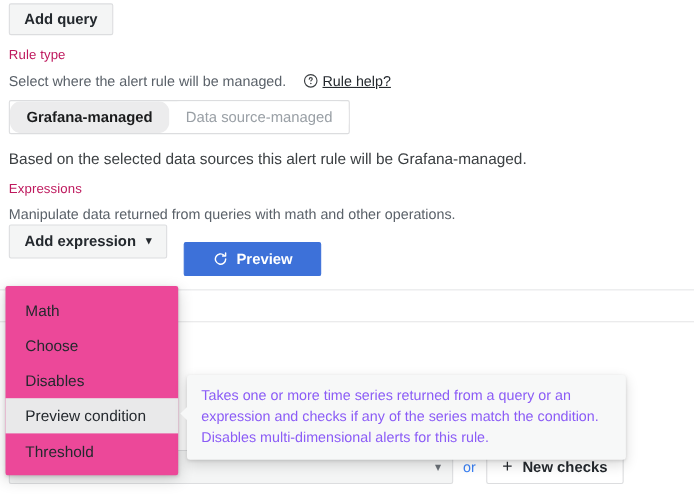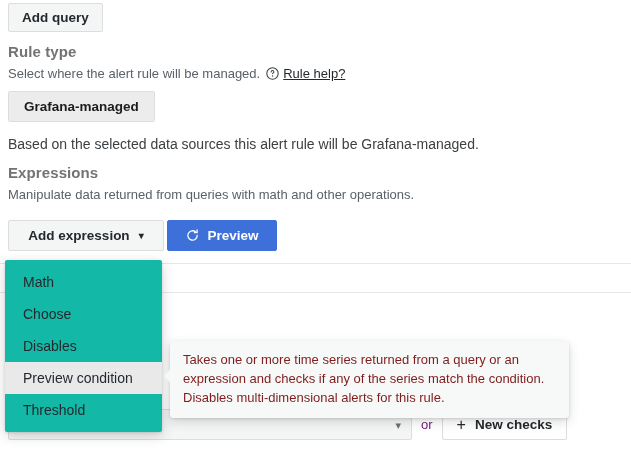--- a/index.html
+++ b/index.html
@@ -49,32 +49,32 @@
 
   
   #add-query {
     position: absolute;
     left: 8px; top: 3px;
     height: 29px;
   }
 
   
   .section-title {
-    font-size: 15px;
-    font-weight: 700;
-    color: #737373;
+    font-size: 12px;
+    font-weight: 400;
+    color: #be185d;
     letter-spacing: 0.1px;
   }
   .section-sub {
     font-size: 13px;
     font-weight: 400;
     color: #5a6169;
   }
   #rule-type-title { position: absolute; left: 8px; top: 43px; }
-  #rule-type-sub   { position: absolute; left: 8px; top: 66px; display: flex; align-items: center; gap: 6px; }
+  #rule-type-sub   { position: absolute; left: 8px; top: 66px; display: flex; align-items: center; gap: 16px; }
 
   .help-link {
     display: inline-flex;
     align-items: center;
     gap: 4px;
     color: #24292e;
     font-size: 13px;
     text-decoration: underline;
     cursor: pointer;
   }
@@ -99,54 +99,55 @@
     display: flex;
     align-items: center;
     justify-content: center;
     padding: 0 15px;
     font-size: 13.5px;
     color: #9aa0a6;
     font-weight: 400;
     background: #ffffff;
     cursor: pointer;
     height: 100%;
+    border-radius: 10px;
   }
   .toggle-opt.selected {
     background: #ececed;
     color: #1b1c1d;
     font-weight: 700;
   }
 
   #rule-type-note {
     position: absolute;
     left: 8px; top: 136px;
     font-size: 14px;
     color: #3c4043;
   }
 
   
   #expressions-title { position: absolute; left: 8px; top: 164px; }
   #expressions-sub   { position: absolute; left: 8px; top: 187px; }
 
   #add-expression {
     position: absolute;
-    left: 8px; top: 220px;
-    width: 156px;
+    left: 8px; top: 204px;
+    width: 144px;
     height: 31px;
   }
   .chev {
     font-size: 10px;
     line-height: 1;
     margin-left: 2px;
     color: #24292e;
   }
   #preview-btn {
     position: absolute;
     left: 167px; top: 220px;
-    width: 110px;
+    width: 125px;
     height: 31px;
   }
   .sync-icon { width: 15px; height: 15px; display: inline-block; line-height: 0; }
 
   
   .divider {
     position: absolute;
     left: 0;
     width: 631px;
     height: 1px;
@@ -203,30 +204,30 @@
     color: #9aa0a6;
   }
   #folder-select .chev-down {
     position: absolute;
     right: 10px;
     top: 50%;
     transform: translateY(-50%);
     font-size: 11px;
     color: #6b7177;
   }
-  #or-text { font-size: 13px; color: #701a75; }
+  #or-text { font-size: 13px; color: #3b82f6; }
   #new-folder-btn { height: 31px; padding: 0 14px; gap: 9px; }
   .plus-icon { font-size: 16px; font-weight: 400; line-height: 1; }
 
   
   #expression-menu {
     position: absolute;
     left: 5px; top: 260px;
     width: 157px;
-    background: #14b8a6;
+    background: #ec4899;
     border-radius: 2px;
     box-shadow: 0 1px 3px rgba(0,0,0,0.13), 0 4px 14px rgba(0,0,0,0.16);
     padding: 6px 0 6px 0;
     z-index: 40;
   }
   .menu-item {
     height: 32px;
     display: flex;
     align-items: center;
     padding: 0 18px;
@@ -245,21 +246,21 @@
     background: #f7f8f8;
     border-radius: 3px;
     box-shadow: 0 1px 3px rgba(0,0,0,0.12), 0 4px 12px rgba(0,0,0,0.14);
     padding: 9px 13px 11px 13px;
     z-index: 50;
   }
   #expression-tooltip p {
     margin: 0;
     font-size: 13px;
     line-height: 19px;
-    color: #7f1d1d;
+    color: #8b5cf6;
   }
   #tooltip-arrow {
     position: absolute;
     left: -6px;
     top: 28px;
     width: 0; height: 0;
     border-top: 7px solid transparent;
     border-bottom: 7px solid transparent;
     border-right: 7px solid #f7f8f8;
   }
@@ -286,20 +287,23 @@
         </svg>
       </span>
       <span>Rule help?</span>
     </span>
   </div>
 
   <div id="rule-type-toggle">
     <div class="toggle-opt selected">
       <span>Grafana-managed</span>
     </div>
+    <div class="toggle-opt">
+      <span>Data source-managed</span>
+    </div>
   </div>
 
   <div id="rule-type-note">Based on the selected data sources this alert rule will be Grafana-managed.</div>
 
   <div class="section-title" id="expressions-title">Expressions</div>
   <div class="section-sub" id="expressions-sub">Manipulate data returned from queries with math and other operations.</div>
 
   <button class="btn" id="add-expression">
     <span>Add expression</span>
     <span class="chev">▾</span>

